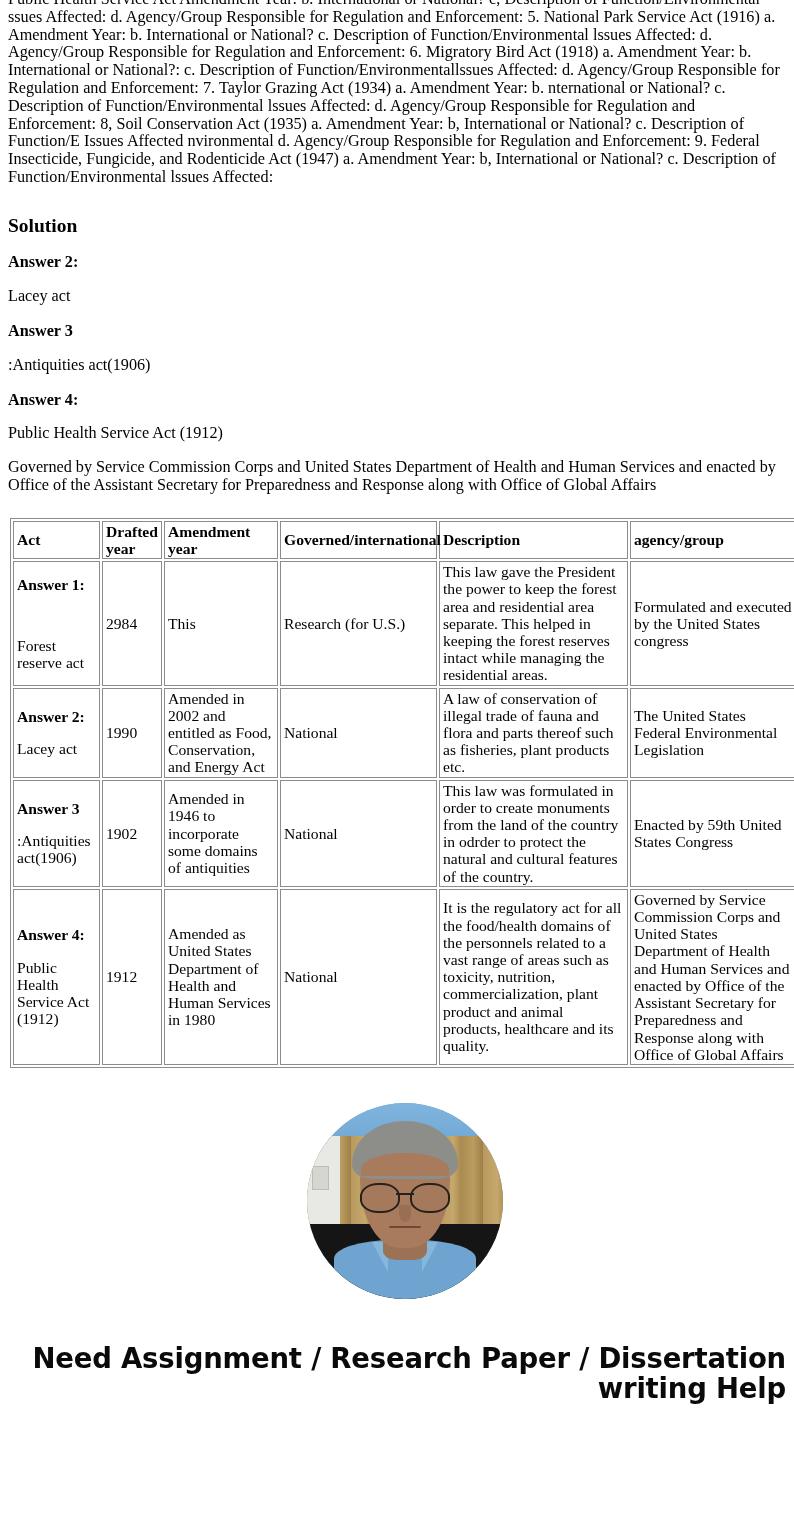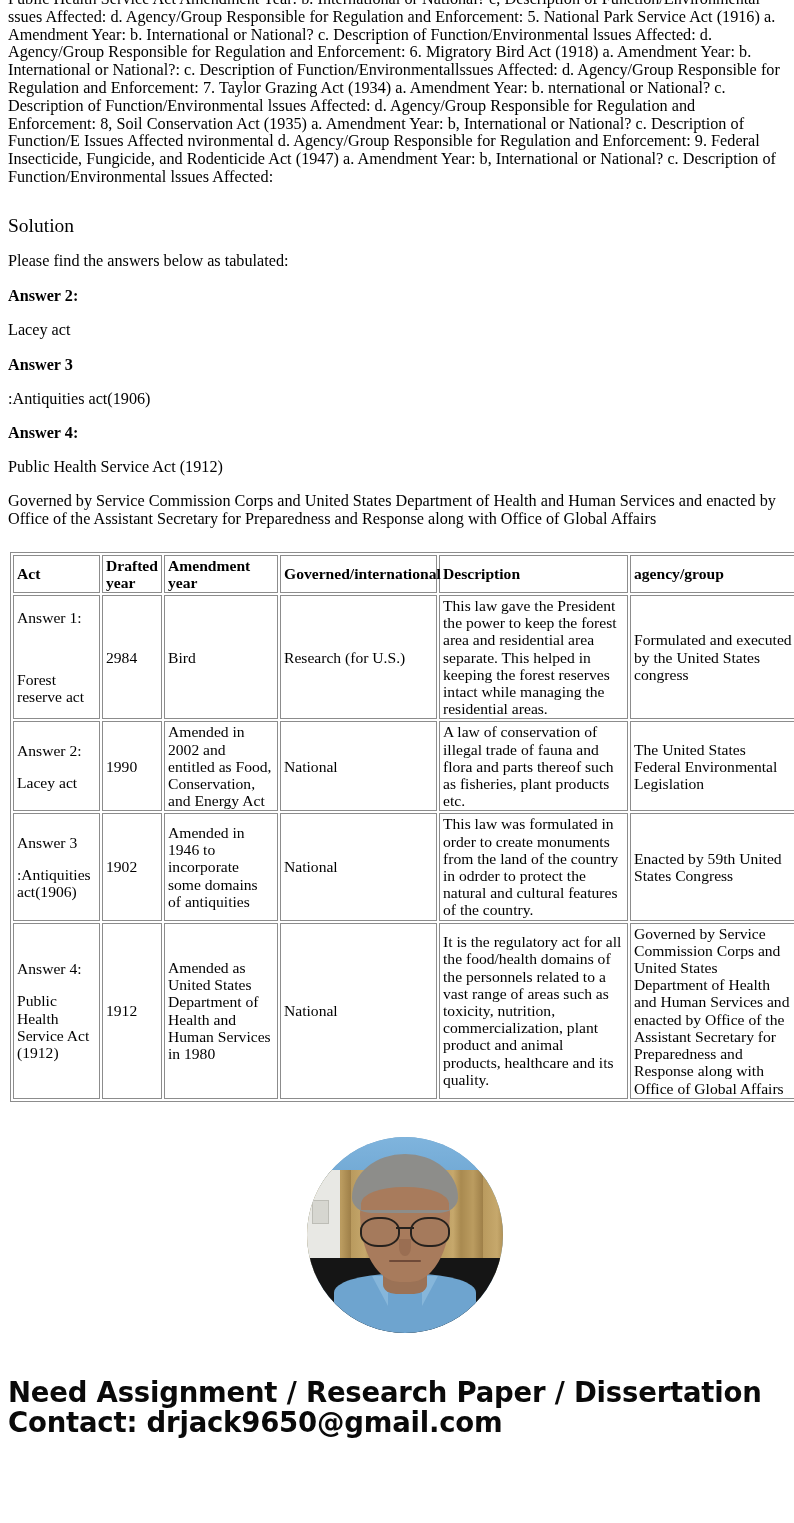--- a/index.html
+++ b/index.html
@@ -37,21 +37,21 @@
     right: 0;
     margin: 0;
     font-size: 16.2px;
     line-height: 17.8px;
     text-align: left;
     word-spacing: 0.1px;
   }
 
   h2.solution-heading {
     font-size: 19.5px;
-    font-weight: normal;
+    font-weight: bold;
     margin: 18px 0 0 0;
     line-height: 1.2;
   }
 
   p.body-para {
     margin: 16px 0 0 0;
     font-size: 16.2px;
     line-height: 17.8px;
   }
   .ans-label {
@@ -84,21 +84,21 @@
     text-align: left;
     font-size: 15.6px;
     line-height: 17.2px;
     font-family: "Liberation Serif", "DejaVu Serif", serif;
   }
   table.acts-table th {
     font-weight: bold;
     vertical-align: middle;
   }
   td.act-cell { vertical-align: middle; }
-  td.act-cell .ans-strong { font-weight: normal; display: block; }
+  td.act-cell .ans-strong { font-weight: bold; display: block; }
   td.act-cell .act-name { display: block; margin-top: 44px; }
   td.act-cell .act-name.spaced { margin-top: 15px; }
 
   col.c-act   { width: 87px; }
   col.c-draft { width: 60px; }
   col.c-amend { width: 114px; }
   col.c-natl  { width: 157px; }
   col.c-desc  { width: 189px; }
   col.c-agency{ width: 167px; }
 
@@ -198,42 +198,41 @@
     background: #6f4a38; border-radius: 2px;
   }
   .av-nose {
     position: absolute; left: 47%; top: 52%; width: 6%; height: 9%;
     background: #9a6e52; border-radius: 0 0 50% 50%;
   }
 
   
   .promo {
     margin-top: 44px;
-    text-align: left;
+    text-align: right;
     font-family: "DejaVu Sans", "Liberation Sans", sans-serif;
     font-weight: bold;
     font-size: 27.5px;
     line-height: 30px;
     letter-spacing: -0.2px;
     color: #0a0a0a;
   }
   .promo-line2 { display: block; }
 </style>
 </head>
 <body>
 
 <div class="page">
 
   <div class="intro-clip">
     <p class="intro-para">Public Health Service Act Amendment Year: b. International or National? c, Description of Function/Environmental ssues Affected: d. Agency/Group Responsible for Regulation and Enforcement: 5. National Park Service Act (1916) a. Amendment Year: b. International or National? c. Description of Function/Environmental lssues Affected: d. Agency/Group Responsible for Regulation and Enforcement: 6. Migratory Bird Act (1918) a. Amendment Year: b. International or National?: c. Description of Function/Environmentallssues Affected: d. Agency/Group Responsible for Regulation and Enforcement: 7. Taylor Grazing Act (1934) a. Amendment Year: b. nternational or National? c. Description of Function/Environmental lssues Affected: d. Agency/Group Responsible for Regulation and Enforcement: 8, Soil Conservation Act (1935) a. Amendment Year: b, International or National? c. Description of Function/E Issues Affected nvironmental d. Agency/Group Responsible for Regulation and Enforcement: 9. Federal Insecticide, Fungicide, and Rodenticide Act (1947) a. Amendment Year: b, International or National? c. Description of Function/Environmental lssues Affected:</p>
   </div>
 
   <h2 class="solution-heading">Solution</h2>
 
-  <p class="body-para">Please find the answers below as tabulated:</p>
 
   <p class="ans-label">Answer 2:</p>
   <p class="ans-value">Lacey act</p>
 
   <p class="ans-label">Answer 3</p>
   <p class="ans-value">:Antiquities act(1906)</p>
 
   <p class="ans-label">Answer 4:</p>
   <p class="ans-value">Public Health Service Act (1912)</p>
 
@@ -258,21 +257,21 @@
         <th>agency/group</th>
       </tr>
     </thead>
     <tbody>
       <tr>
         <td class="act-cell">
           <span class="ans-strong">Answer 1:</span>
           <span class="act-name">Forest reserve act</span>
         </td>
         <td>2984</td>
-        <td>Bird</td>
+        <td>This</td>
         <td>Research (for U.S.)</td>
         <td>This law gave the President the power to keep the forest area and residential area separate. This helped in keeping the forest reserves intact while managing the residential areas.</td>
         <td>Formulated and executed by the United States congress</td>
       </tr>
       <tr>
         <td class="act-cell">
           <span class="ans-strong">Answer 2:</span>
           <span class="act-name spaced">Lacey act</span>
         </td>
         <td>1990</td>
@@ -323,16 +322,16 @@
         <div class="av-lens l"></div>
         <div class="av-lens r"></div>
         <div class="av-bridge"></div>
       </div>
       <div class="av-mouth"></div>
     </div>
   </div>
 
   <div class="promo">
     <span>Need Assignment / Research Paper / Dissertation</span>
-    <span class="promo-line2">Contact: drjack9650@gmail.com</span>
+    <span class="promo-line2">writing Help</span>
   </div>
 
 </div>
 
 </body></html>

